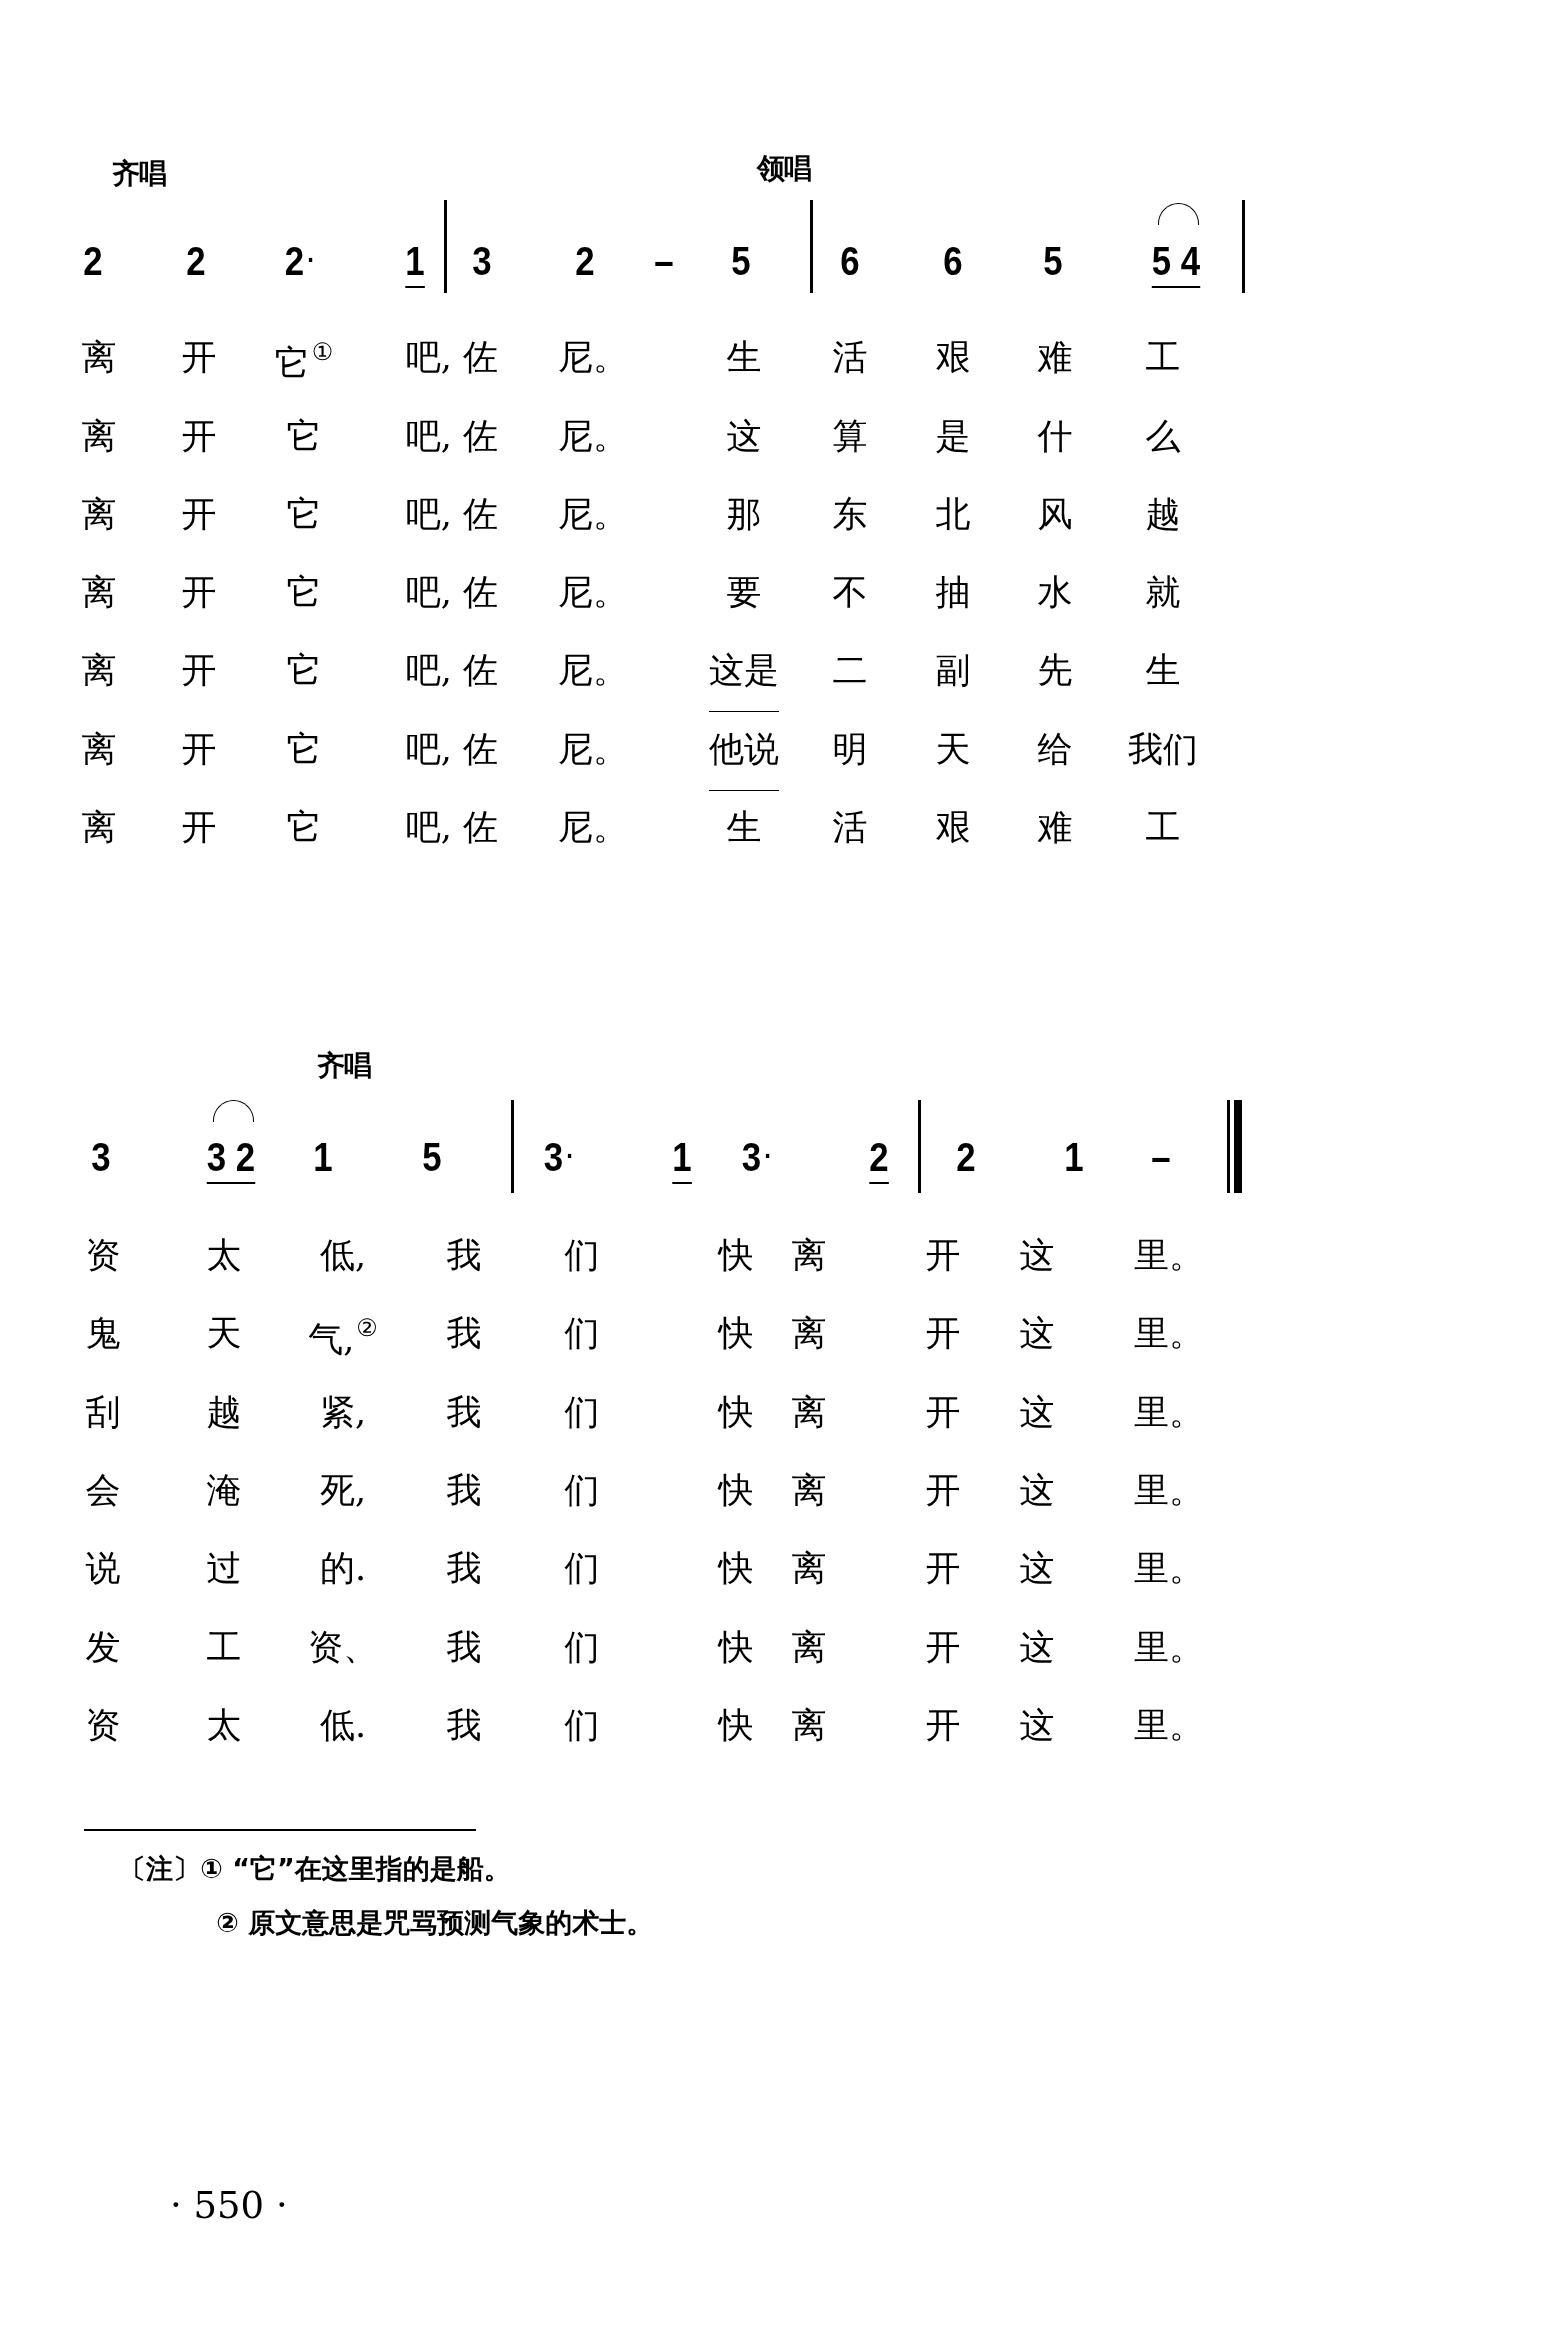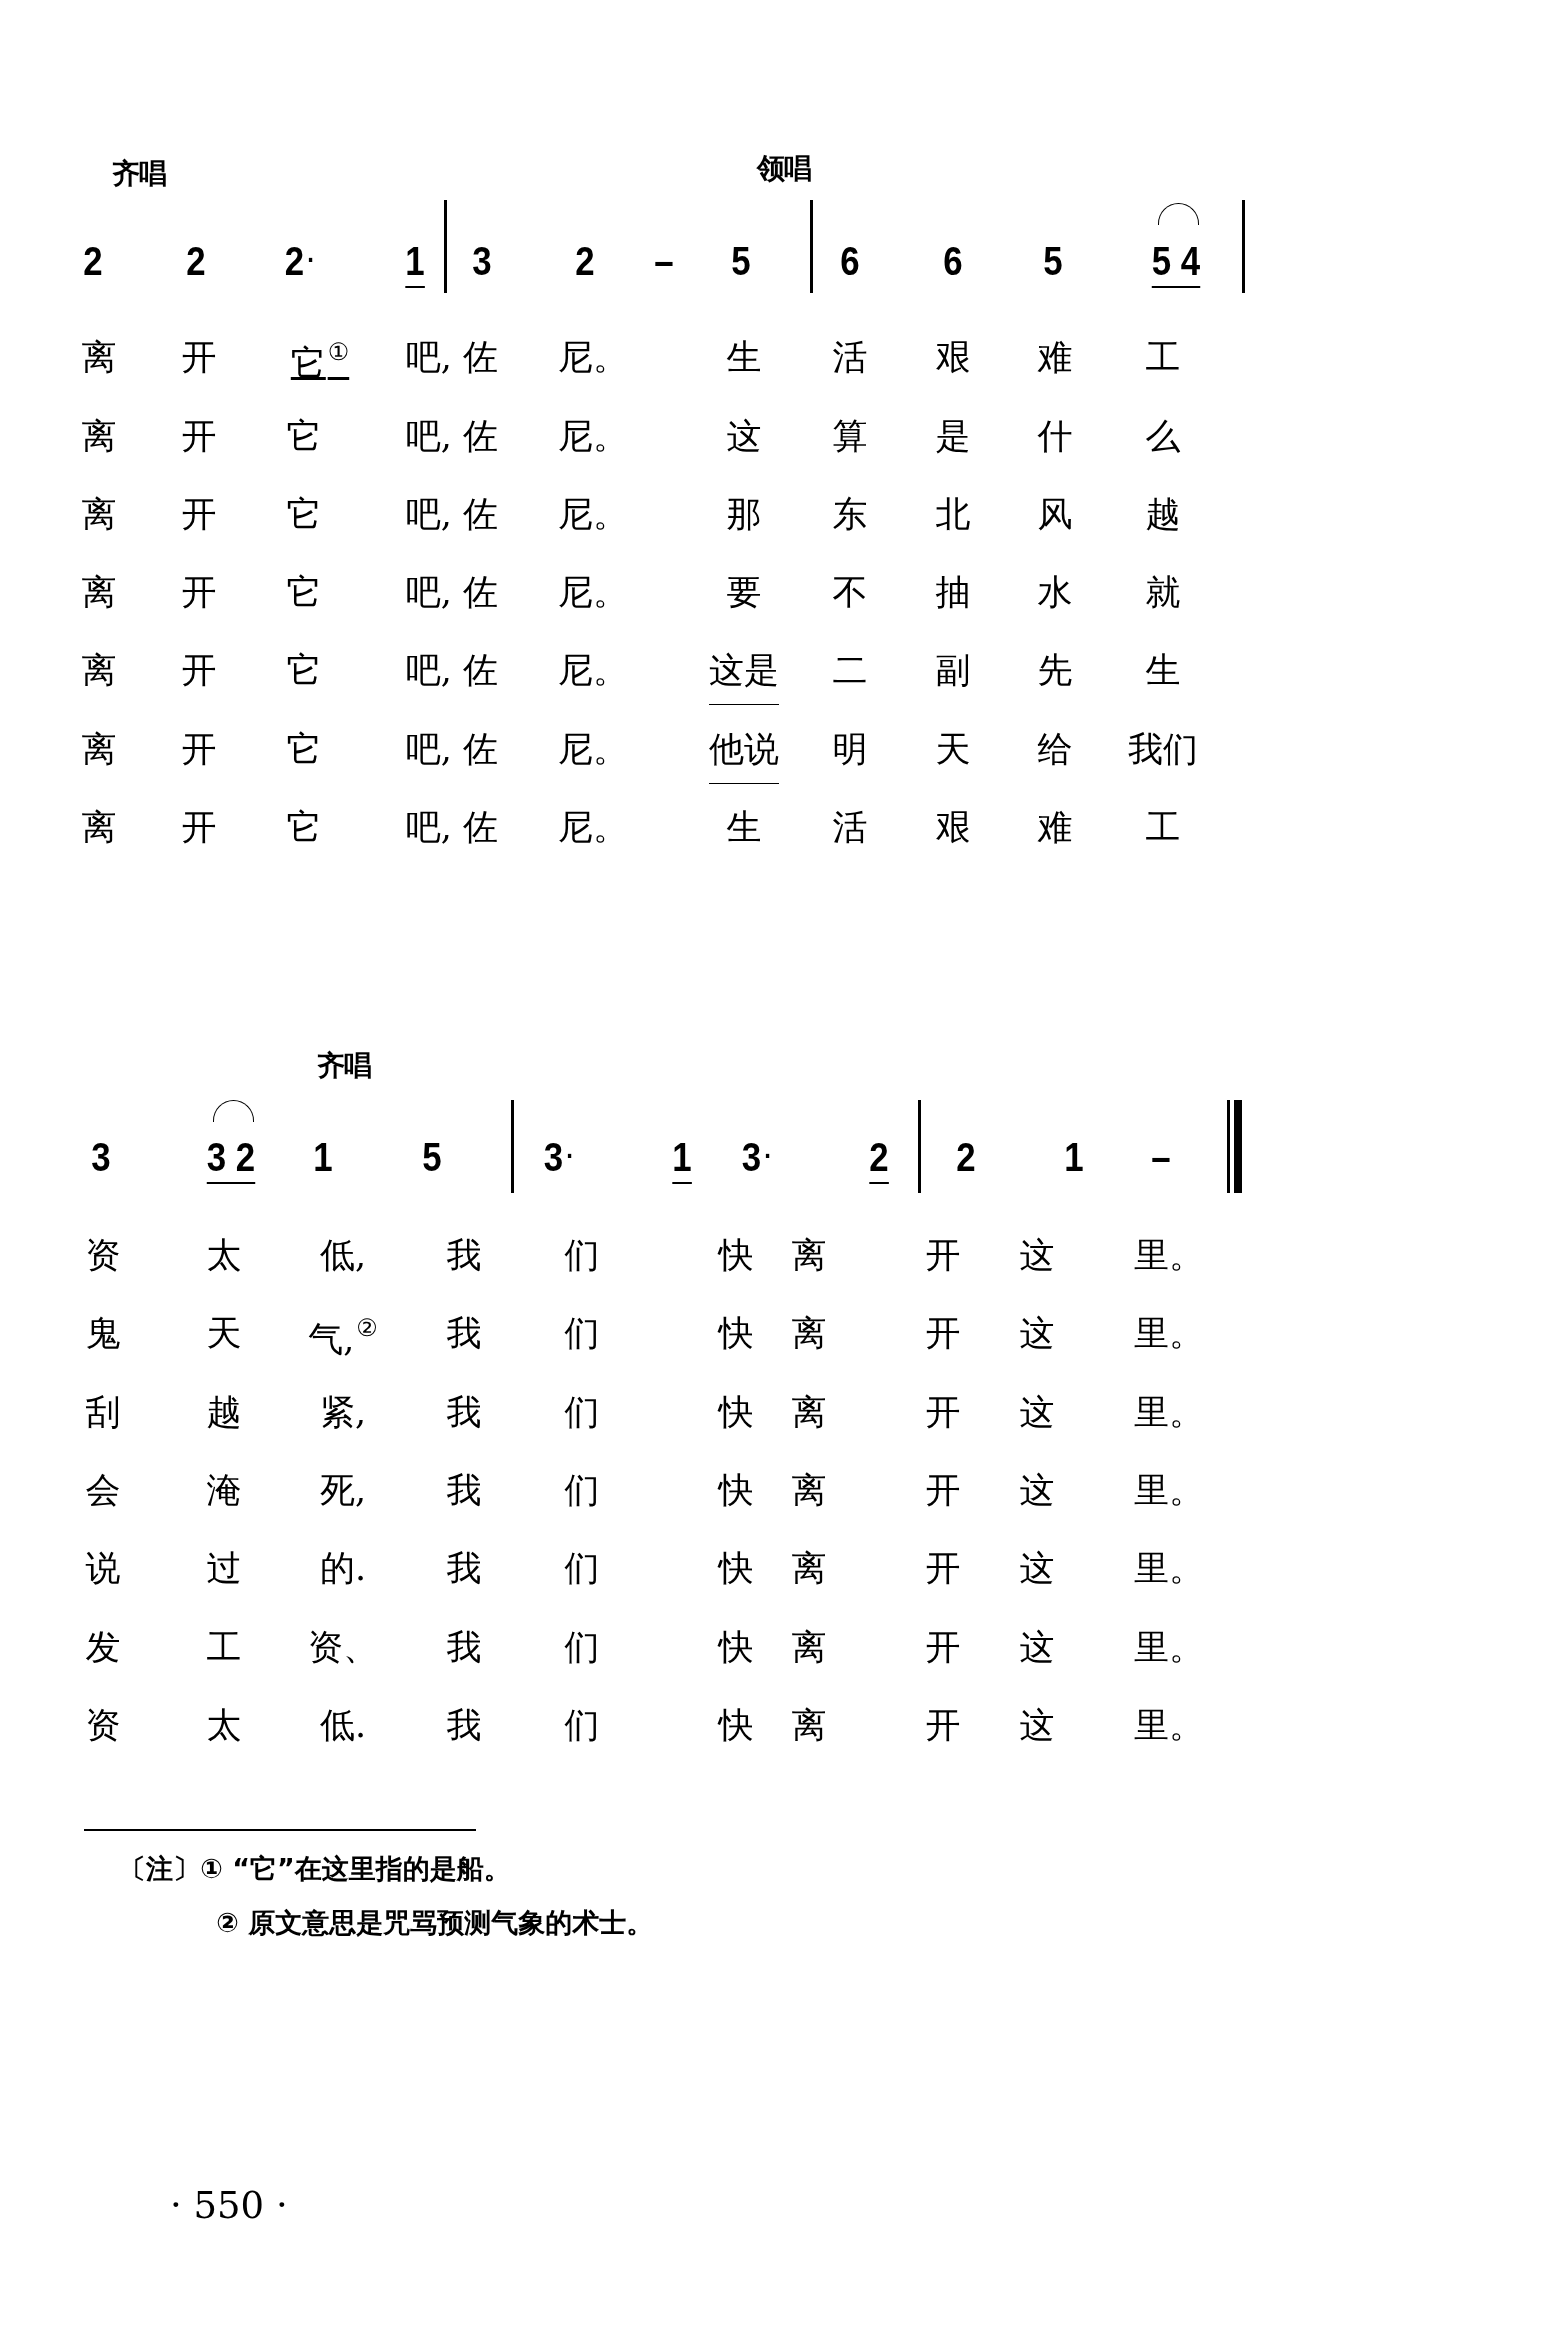--- a/index.html
+++ b/index.html
@@ -24,21 +24,21 @@
     .dbl-thick { width: 7.5px; background: #000; }
     .slur {
       width: 39px; height: 20.5px; border: 1.9px solid #000; border-bottom: none;
       border-radius: 20.5px 20.5px 0 0;
     }
     .lyric {
       font-family: "DejaVu Serif", serif; font-size: 35px; line-height: 1;
       transform: translate(-50%, 0); white-space: nowrap; font-weight: normal;
     }
     .sup { font-size: 24px; vertical-align: 15px; margin-left: 1.9px; }
-    .ul { border-bottom: 1.9px solid #000; padding-bottom: 14px; }
+    .ul { border-bottom: 1.9px solid #000; padding-bottom: 21px; }
     .rule { height: 1.9px; background: #000; }
     .fn {
       font-family: "DejaVu Sans", sans-serif; font-weight: bold; font-size: 27px;
       line-height: 1; white-space: nowrap;
     }
     .page-num {
       font-family: "DejaVu Serif", serif; font-size: 37px; line-height: 1;
       white-space: nowrap;
     }
   </style>
@@ -64,21 +64,21 @@
     <div class="abs slur" style="left:1158px; top:203px;"></div>
   </div>
 <div id="sys1-bars">
     <div class="abs bar" style="left:444px; top:200px; height:93px;"></div>
     <div class="abs bar" style="left:810px; top:200px; height:93px;"></div>
     <div class="abs bar" style="left:1242px; top:200px; height:93px;"></div>
   </div>
 <div id="sys1-lyrics">
     <div class="abs lyric" style="left:99px; top:340px;"><span>离</span></div>
     <div class="abs lyric" style="left:199px; top:340px;"><span>开</span></div>
-    <div class="abs lyric" style="left:320px; top:340px;text-decoration:underline;"><span>它</span><span class="sup">①</span></div>
+    <div class="abs lyric" style="left:304px; top:340px;"><span>它</span><span class="sup">①</span></div>
     <div class="abs lyric" style="left:452px; top:340px;"><span>吧, 佐</span></div>
     <div class="abs lyric" style="left:593px; top:340px;"><span>尼。</span></div>
     <div class="abs lyric" style="left:744px; top:340px;"><span>生</span></div>
     <div class="abs lyric" style="left:850px; top:340px;"><span>活</span></div>
     <div class="abs lyric" style="left:953px; top:340px;"><span>艰</span></div>
     <div class="abs lyric" style="left:1055px; top:340px;"><span>难</span></div>
     <div class="abs lyric" style="left:1163px; top:340px;"><span>工</span></div>
     <div class="abs lyric" style="left:99px; top:419px;"><span>离</span></div>
     <div class="abs lyric" style="left:199px; top:419px;"><span>开</span></div>
     <div class="abs lyric" style="left:304px; top:419px;"><span>它</span></div>

